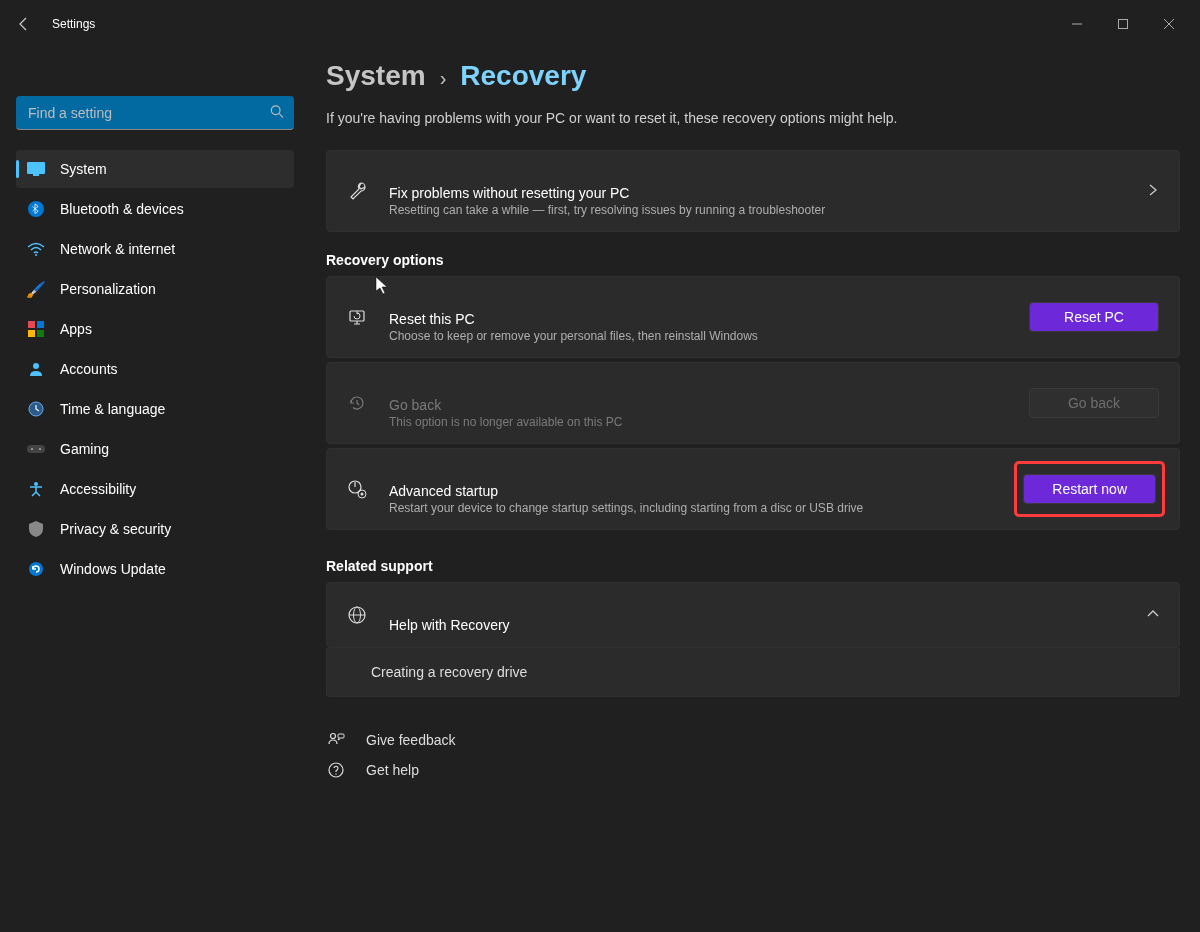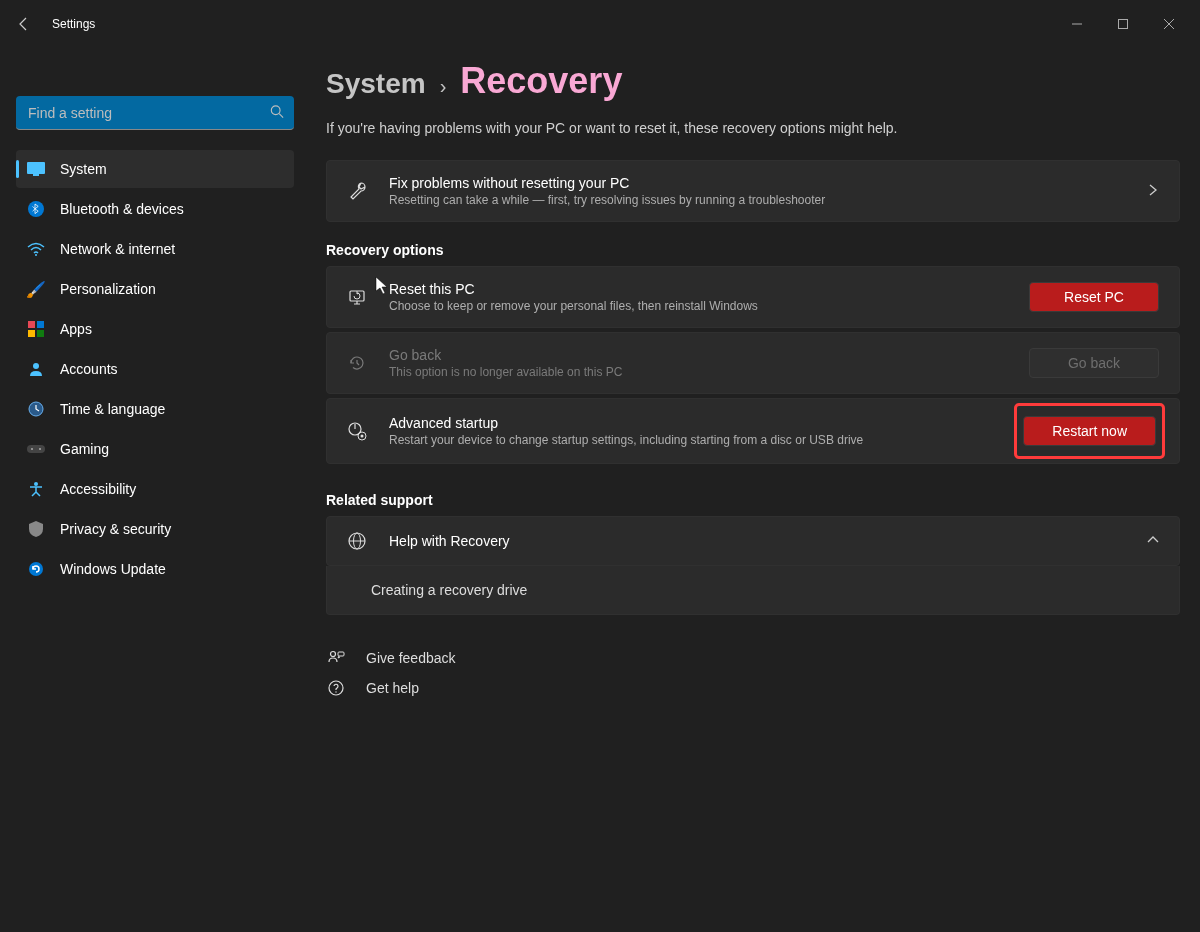--- a/index.html
+++ b/index.html
@@ -120,23 +120,23 @@
     gap: 14px;
     margin-bottom: 18px;
   }
   .bc-parent {
     font-size: 28px;
     font-weight: 600;
     color: #c5c5c5;
   }
   .bc-sep { font-size: 20px; color: #c5c5c5; }
   .bc-current {
-    font-size: 36px;
+    font-size: 28px;
     font-weight: 600;
-    color: #f9a8d4;
+    color: #7dd3fc;
   }
   .subtitle {
     color: #d0d0d0;
     margin-bottom: 24px;
   }
   .section-heading {
     font-weight: 600;
     font-size: 14px;
     margin: 20px 0 8px 0;
   }
@@ -153,29 +153,29 @@
   .card.disabled .card-title,
   .card.disabled .card-sub { color: #7a7a7a; }
   .card-icon {
     width: 20px;
     height: 20px;
     margin-right: 22px;
     color: #ddd;
     display:flex;align-items:center;justify-content:center;
   }
   .card.disabled .card-icon { color: #7a7a7a; }
-  .card-text { flex: 1; }
+  .card-text { flex: 1; margin-top: 20px; }
   .card-title { font-size: 14px; color: #fff; }
   .card-sub { font-size: 12px; color: #aeaeae; margin-top: 2px; }
   .chev {
     color: #ccc;
     margin-left: 12px;
   }
   .card-btn {
-    background: #b91c1c;
+    background: #6d28d9;
     color: #fff;
     border: 1px solid #3a3a3a;
     border-radius: 4px;
     padding: 6px 28px;
     font-size: 14px;
     cursor: pointer;
     min-width: 130px;
   }
   .card-btn.disabled {
     background: #2f2f2f;

